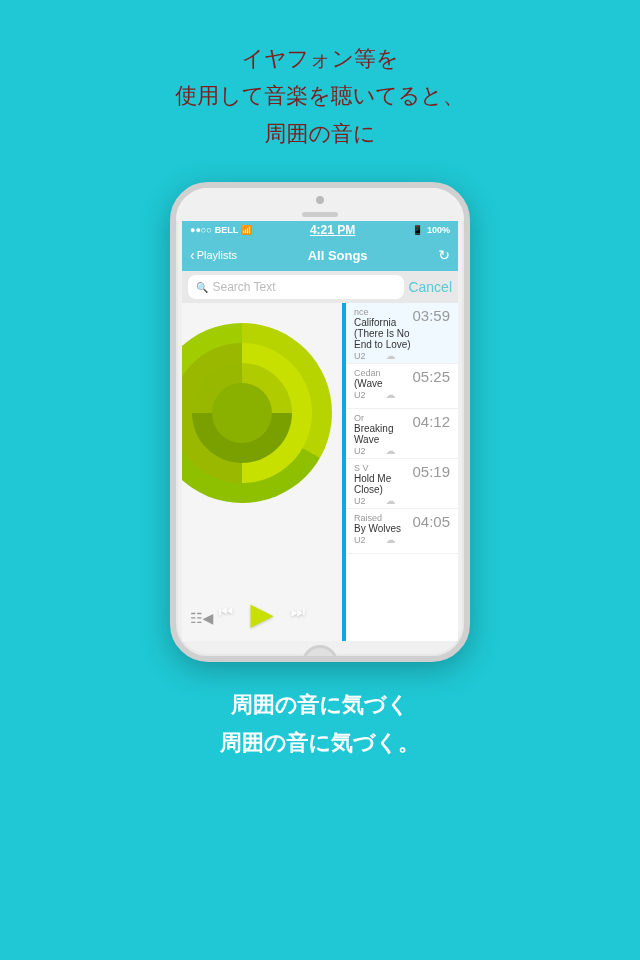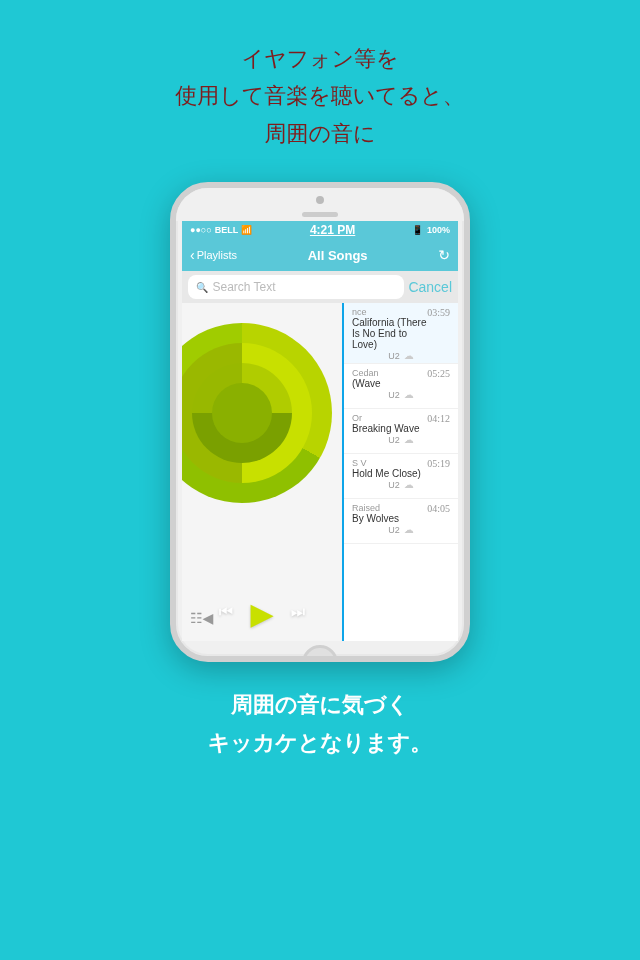--- a/index.html
+++ b/index.html
@@ -221,44 +221,44 @@
       font-size: 30px;
     }
     .ctrl-btn.small { font-size: 16px; }
     .volume-icon { color: #999; font-size: 14px; }
 
     
     .song-list {
       flex: 1;
       background: #fff;
       overflow: hidden;
-      border-left: 2px solid #0ea5e9;
+      border-left: 4px solid #0ea5e9;
     }
     .song-item {
       display: flex;
       flex-direction: column;
       padding: 4px 8px 2px;
       border-bottom: 1px solid #f0f0f0;
       min-height: 45px;
     }
     .song-item.active { background: #f0f9ff; }
     .song-row1 {
       display: flex;
       justify-content: space-between;
       align-items: flex-start;
     }
-    .song-time { font-size: 10px; color: #999; flex-shrink: 0; font-family: Liberation Serif, serif; }
+    .song-time { font-size: 15px; color: #999; flex-shrink: 0; }
     .song-title-wrap { flex: 1; }
     .song-sub { font-size: 9px; color: #999; }
     .song-title { font-size: 10px; color: #333; font-weight: 500; }
     .song-row2 {
       display: flex;
-      justify-content: center;
-      align-items: center;
-      gap: 4px;
+      justify-content: flex-start;
+      align-items: center;
+      gap: 20px;
     }
     .song-artist { font-size: 9px; color: #999; }
     .cloud-icon { font-size: 10px; color: #ccc; }
 
     
     .bottom-text {
       text-align: center;
       padding: 24px 60px 20px;
       color: #fff;
       font-size: 22px;
@@ -420,14 +420,14 @@
           </div>
       </div>
     </div>
 
     <div class="home-button"></div>
   </div>
 </div>
 
 <div class="bottom-text">
   <div>周囲の音に気づく</div>
-  <div>キッカケとなります。</div>
+  <div>周囲の音に気づく。</div>
 </div>
 
 </body></html>

